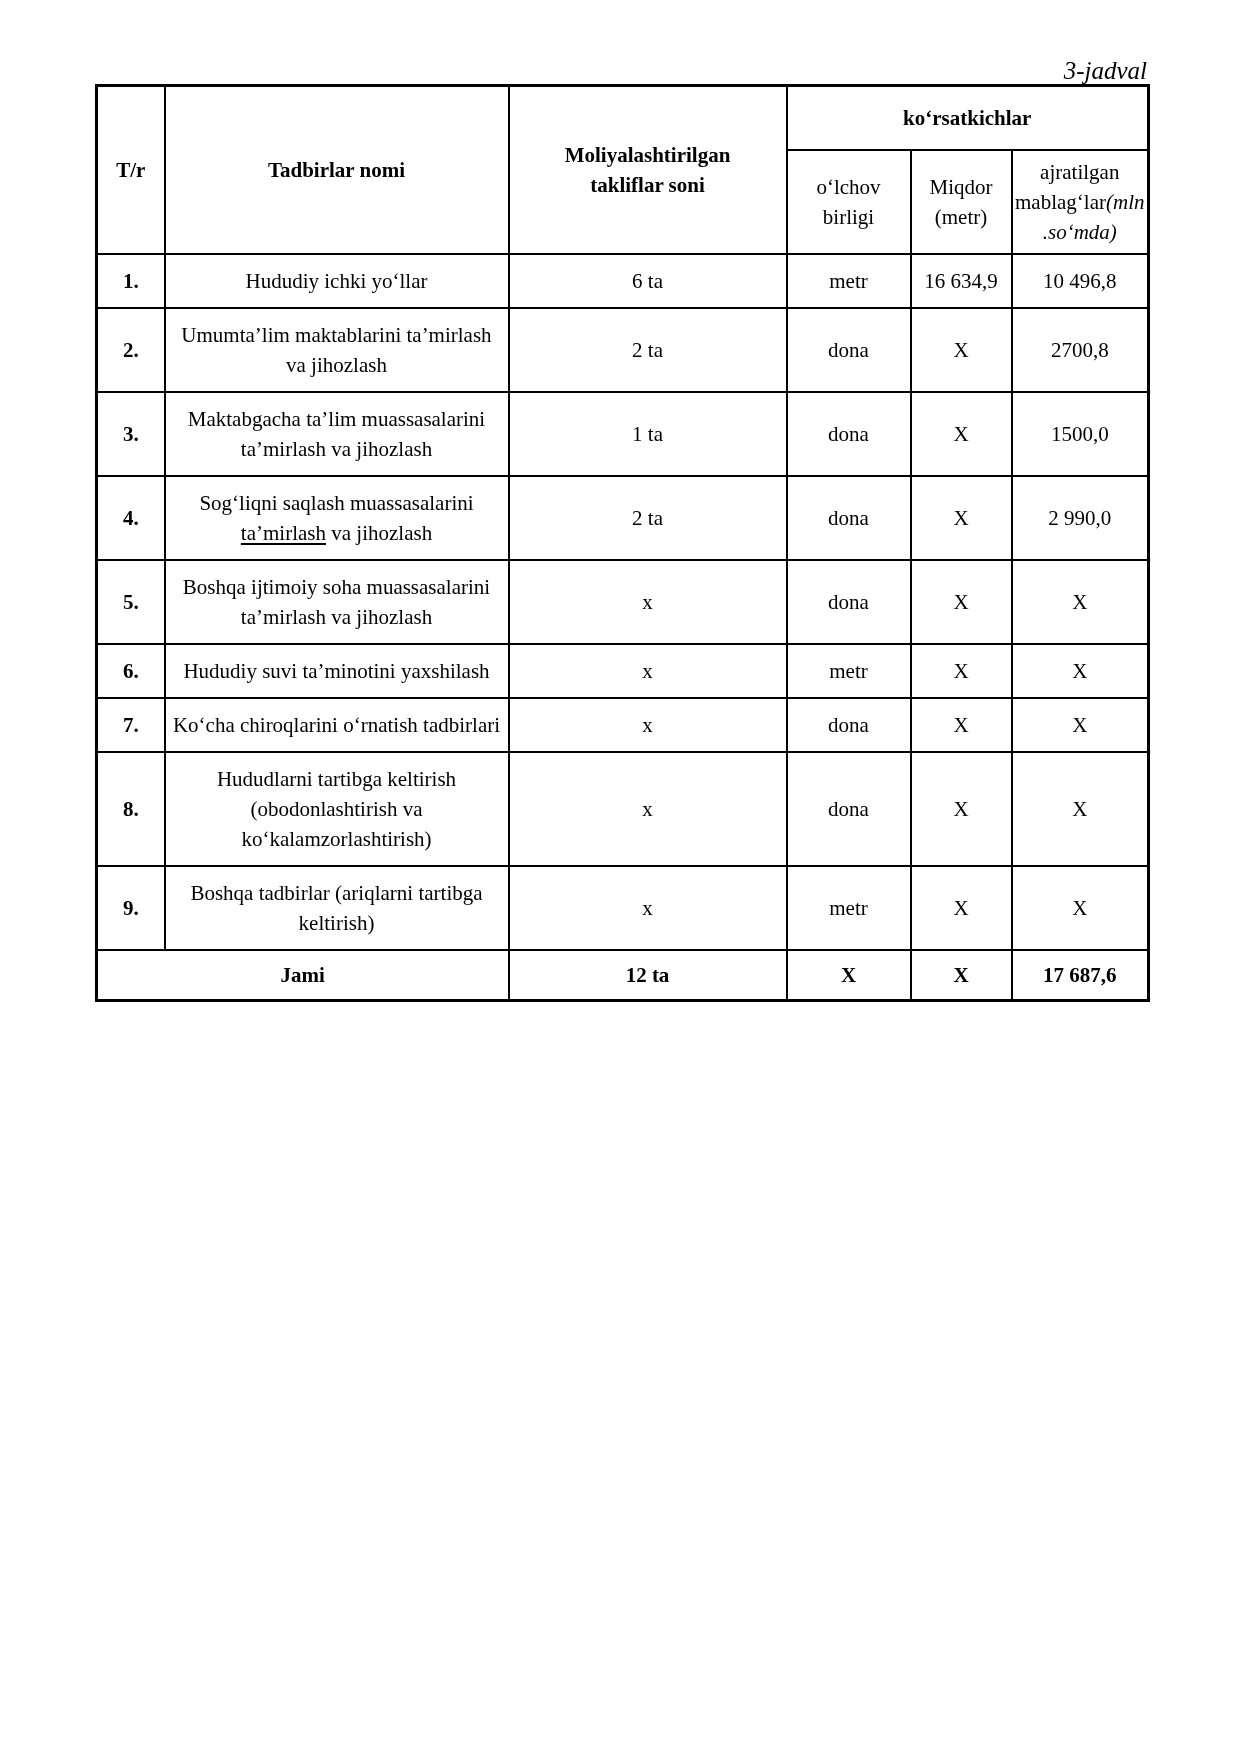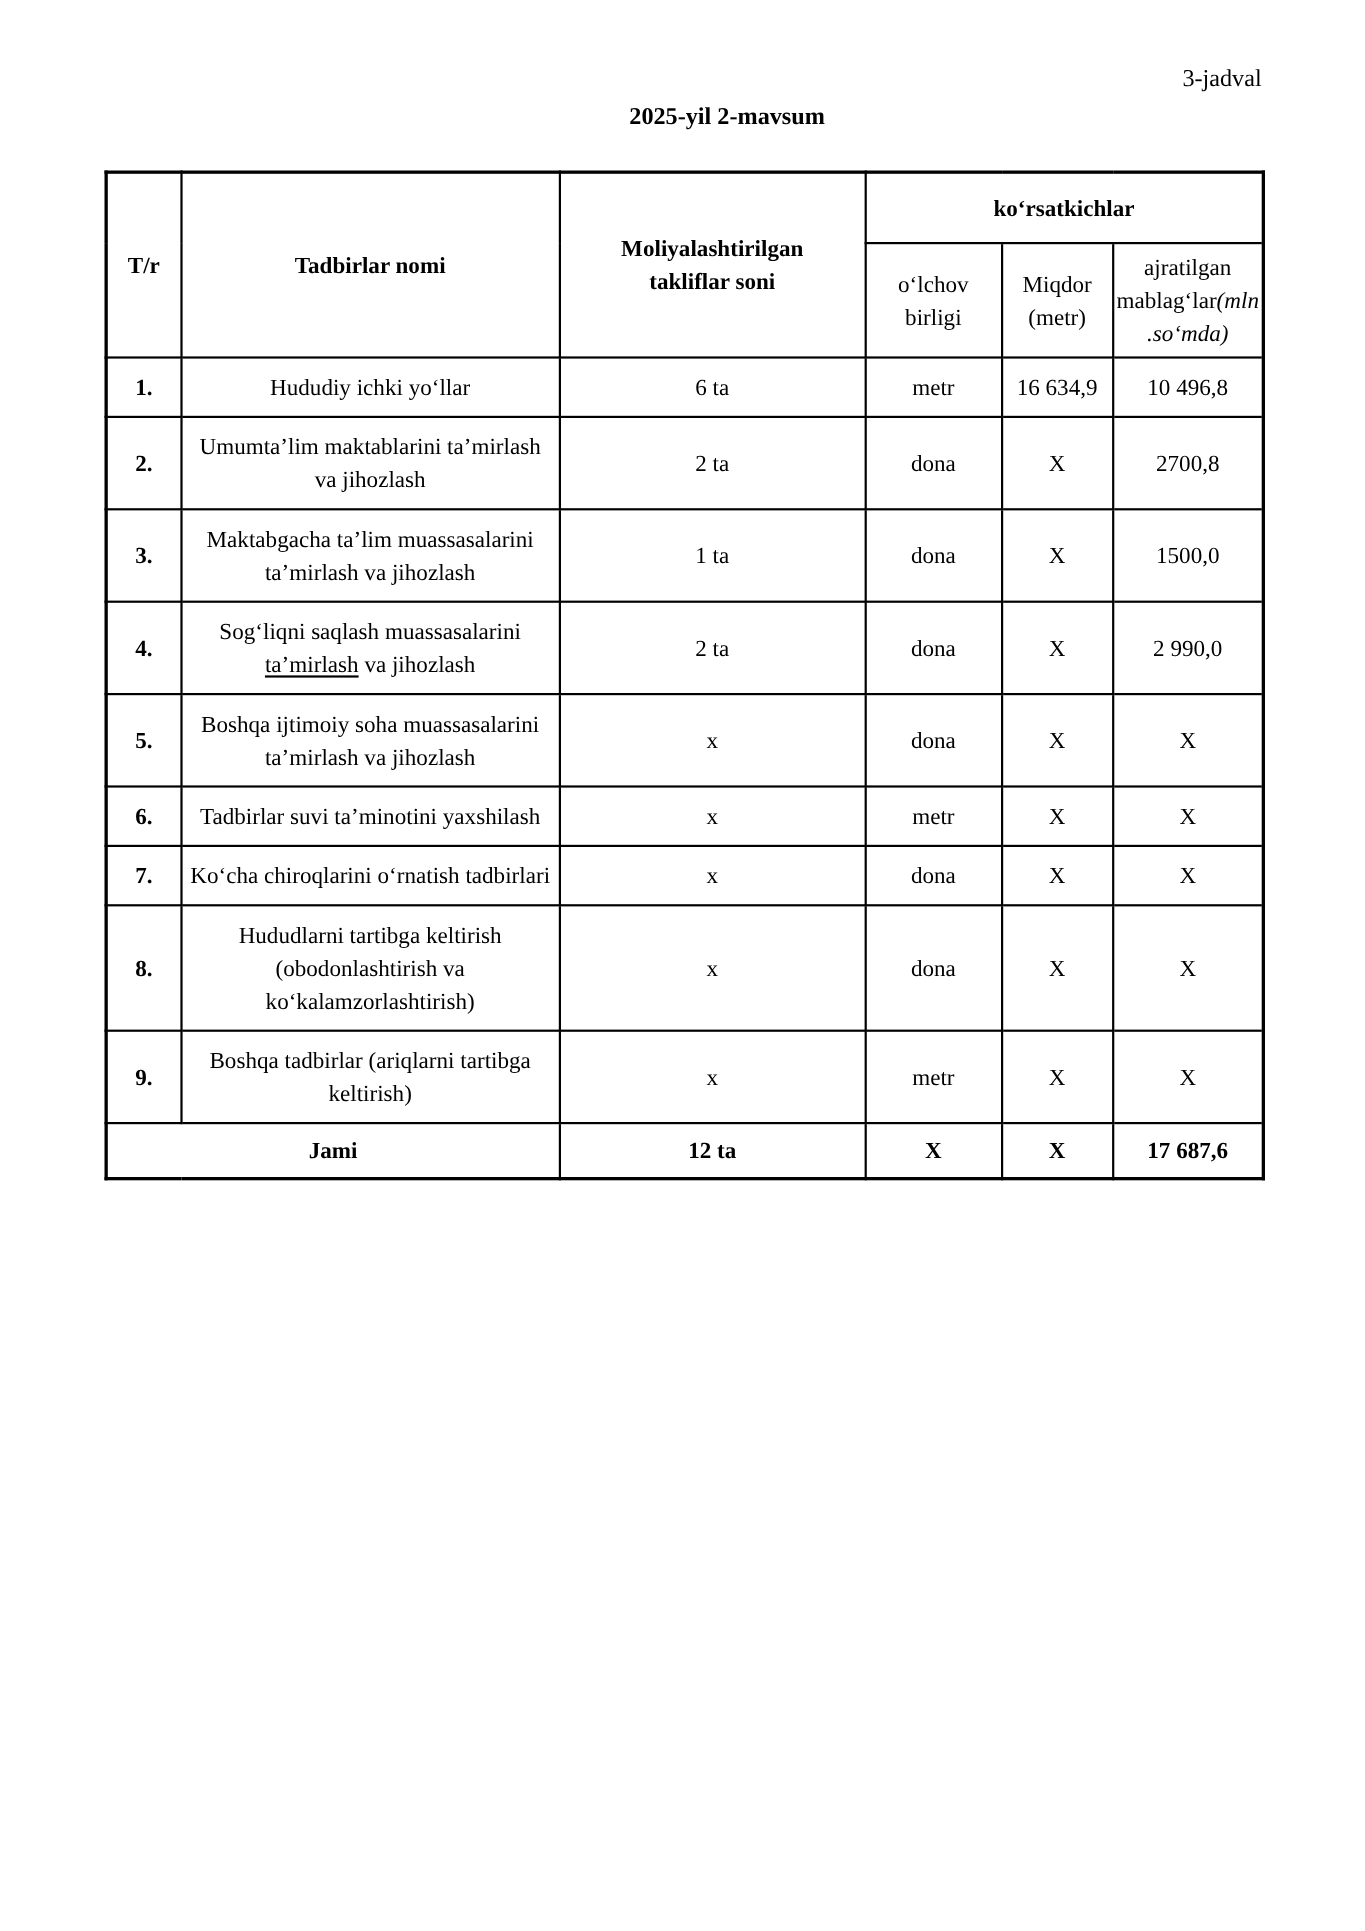--- a/index.html
+++ b/index.html
@@ -15,21 +15,22 @@
     margin: 0 auto;
     background: var(--page-bg);
     color: var(--text);
     font-family: "Liberation Serif", "DejaVu Serif", serif;
     font-size: 21px;
     padding: 58px 94px 0 95px;
     position: relative;
   }
   .corner-label {
     text-align: right;
-    font-size: 22px;
+    font-style: italic;
+    font-size: 25px;
     line-height: 26px;
   }
   .doc-title {
     text-align: center;
     font-weight: bold;
     font-size: 22px;
     line-height: 26px;
     margin-top: 9px;
     margin-bottom: 36px;
     padding-left: 80px;
@@ -63,21 +64,20 @@
     padding: 9px 4px;
   }
 </style>
 </head>
 <body>
 
 <div class="page">
 
   <div class="corner-label">3-jadval</div>
 
-  <div class="doc-title">2025-yil 2-mavsum</div>
 
   <table class="main-table">
     <colgroup>
       <col style="width:68px">
       <col style="width:344px">
       <col style="width:278px">
       <col style="width:124px">
       <col style="width:101px">
       <col style="width:137px">
     </colgroup>
@@ -131,21 +131,21 @@
         <tr>
           <td class="c-no">5.</td>
           <td class="c-name"><span>Boshqa ijtimoiy soha muassasalarini ta’mirlash va jihozlash</span></td>
           <td>x</td>
           <td>dona</td>
           <td class="c-qty">X</td>
           <td>X</td>
         </tr>
         <tr>
           <td class="c-no">6.</td>
-          <td class="c-name"><span>Tadbirlar suvi ta’minotini yaxshilash</span></td>
+          <td class="c-name"><span>Hududiy suvi ta’minotini yaxshilash</span></td>
           <td>x</td>
           <td>metr</td>
           <td class="c-qty">X</td>
           <td>X</td>
         </tr>
         <tr>
           <td class="c-no">7.</td>
           <td class="c-name"><span>Ko‘cha chiroqlarini o‘rnatish tadbirlari</span></td>
           <td>x</td>
           <td>dona</td>

